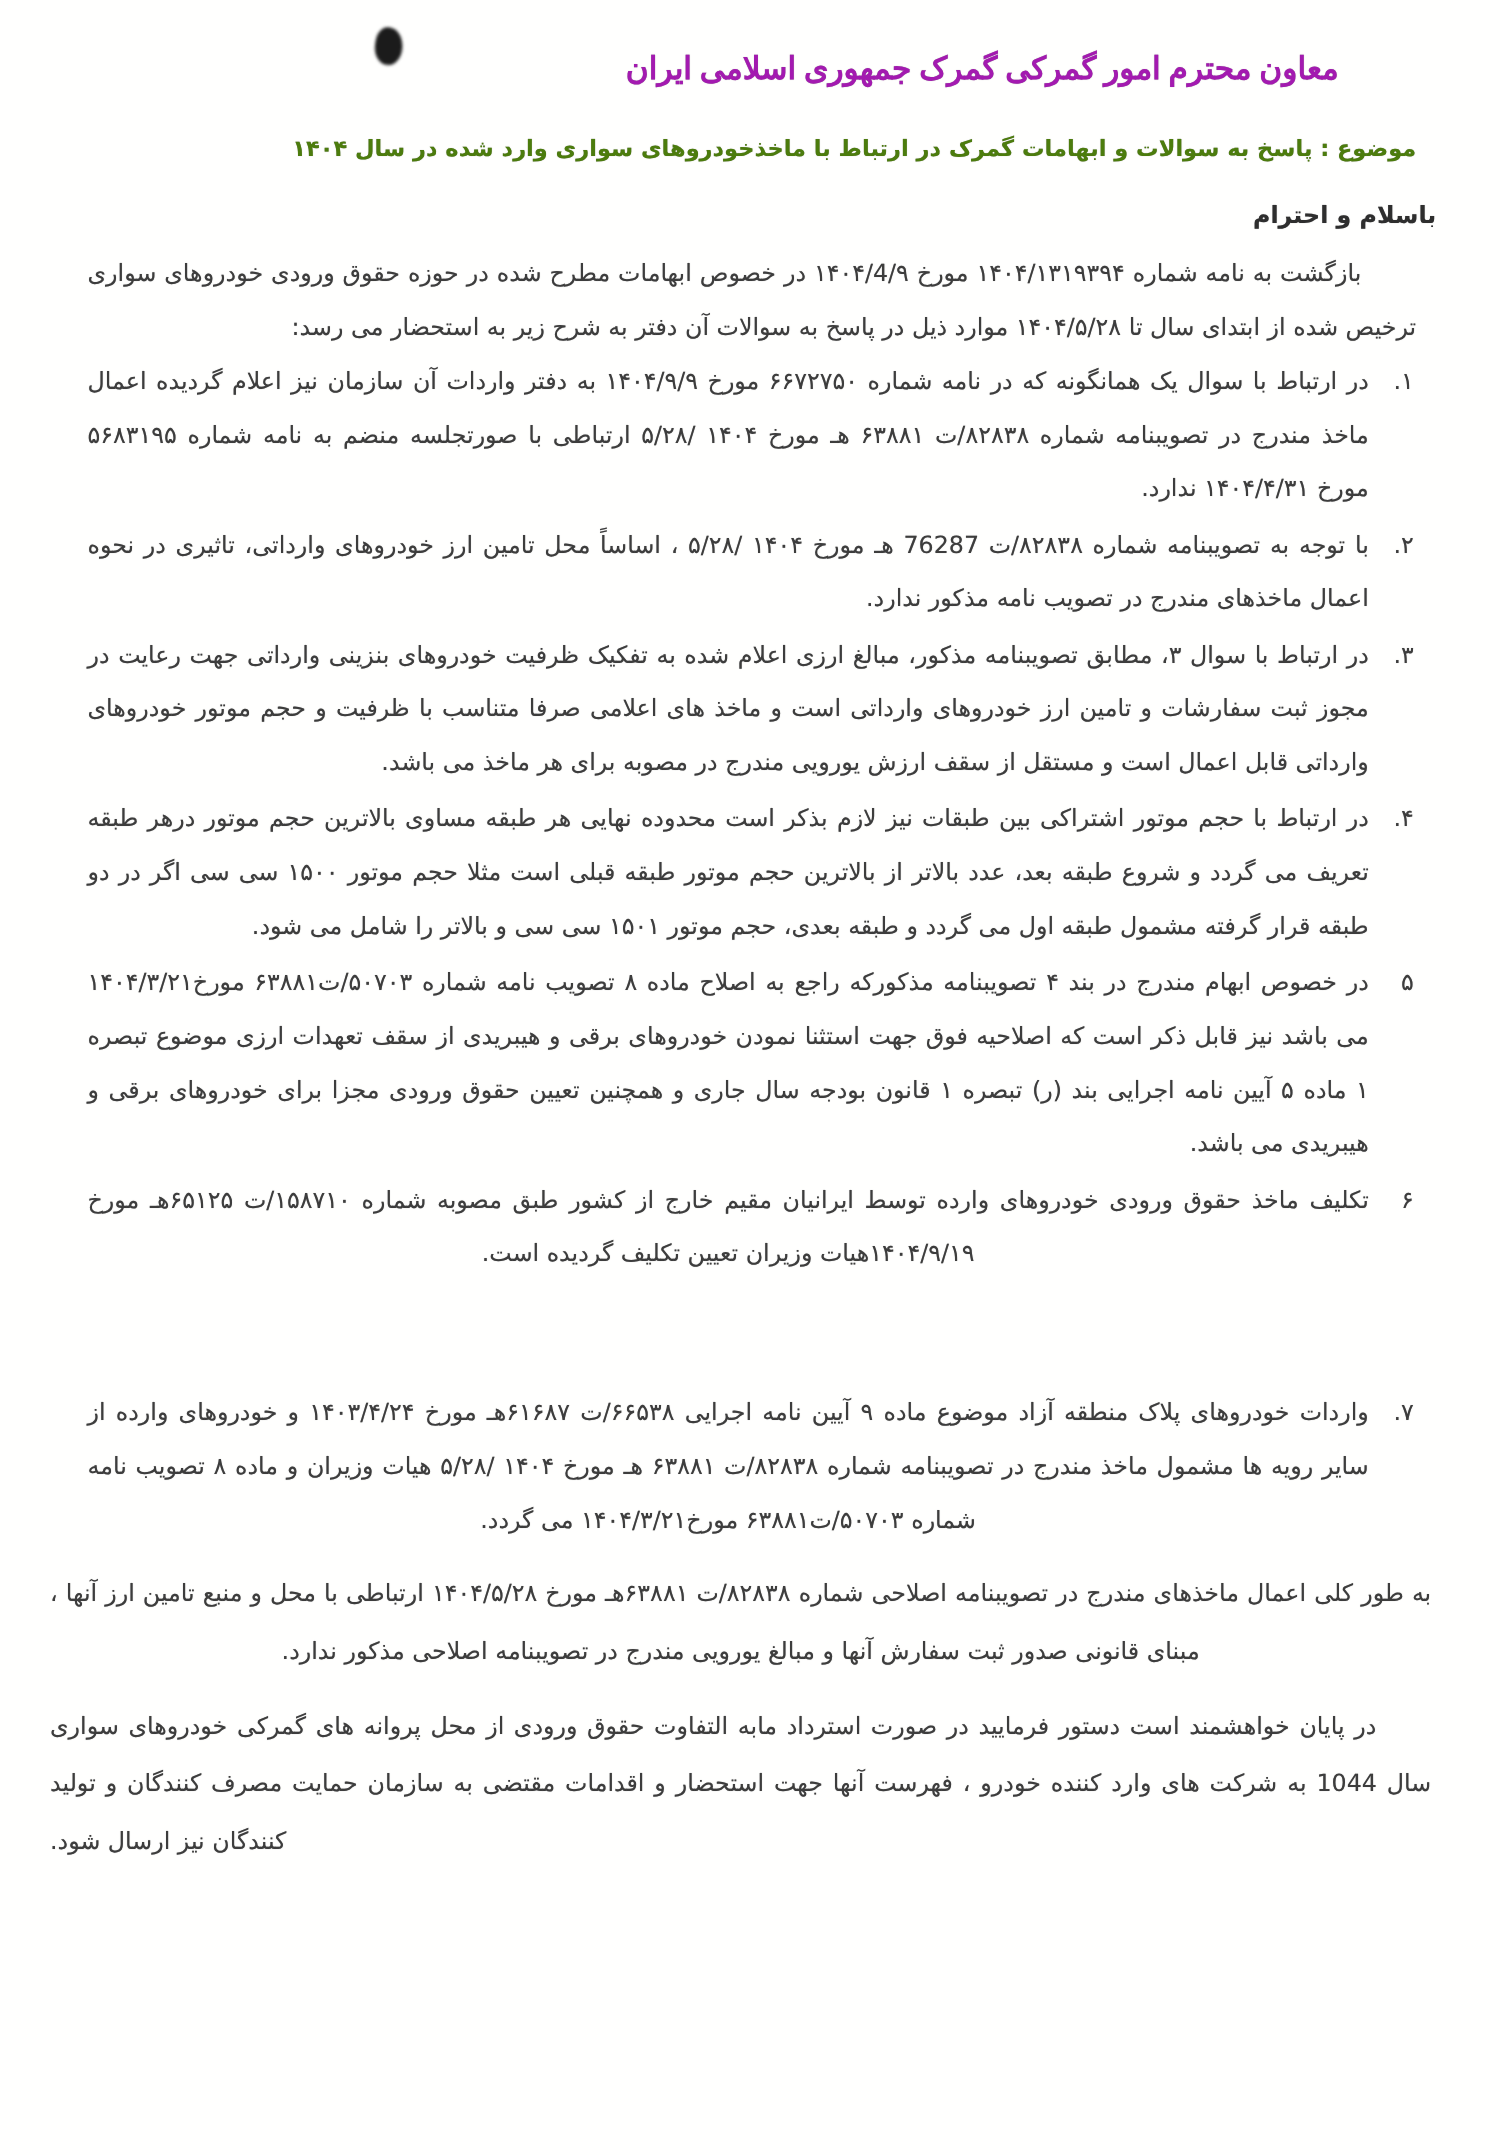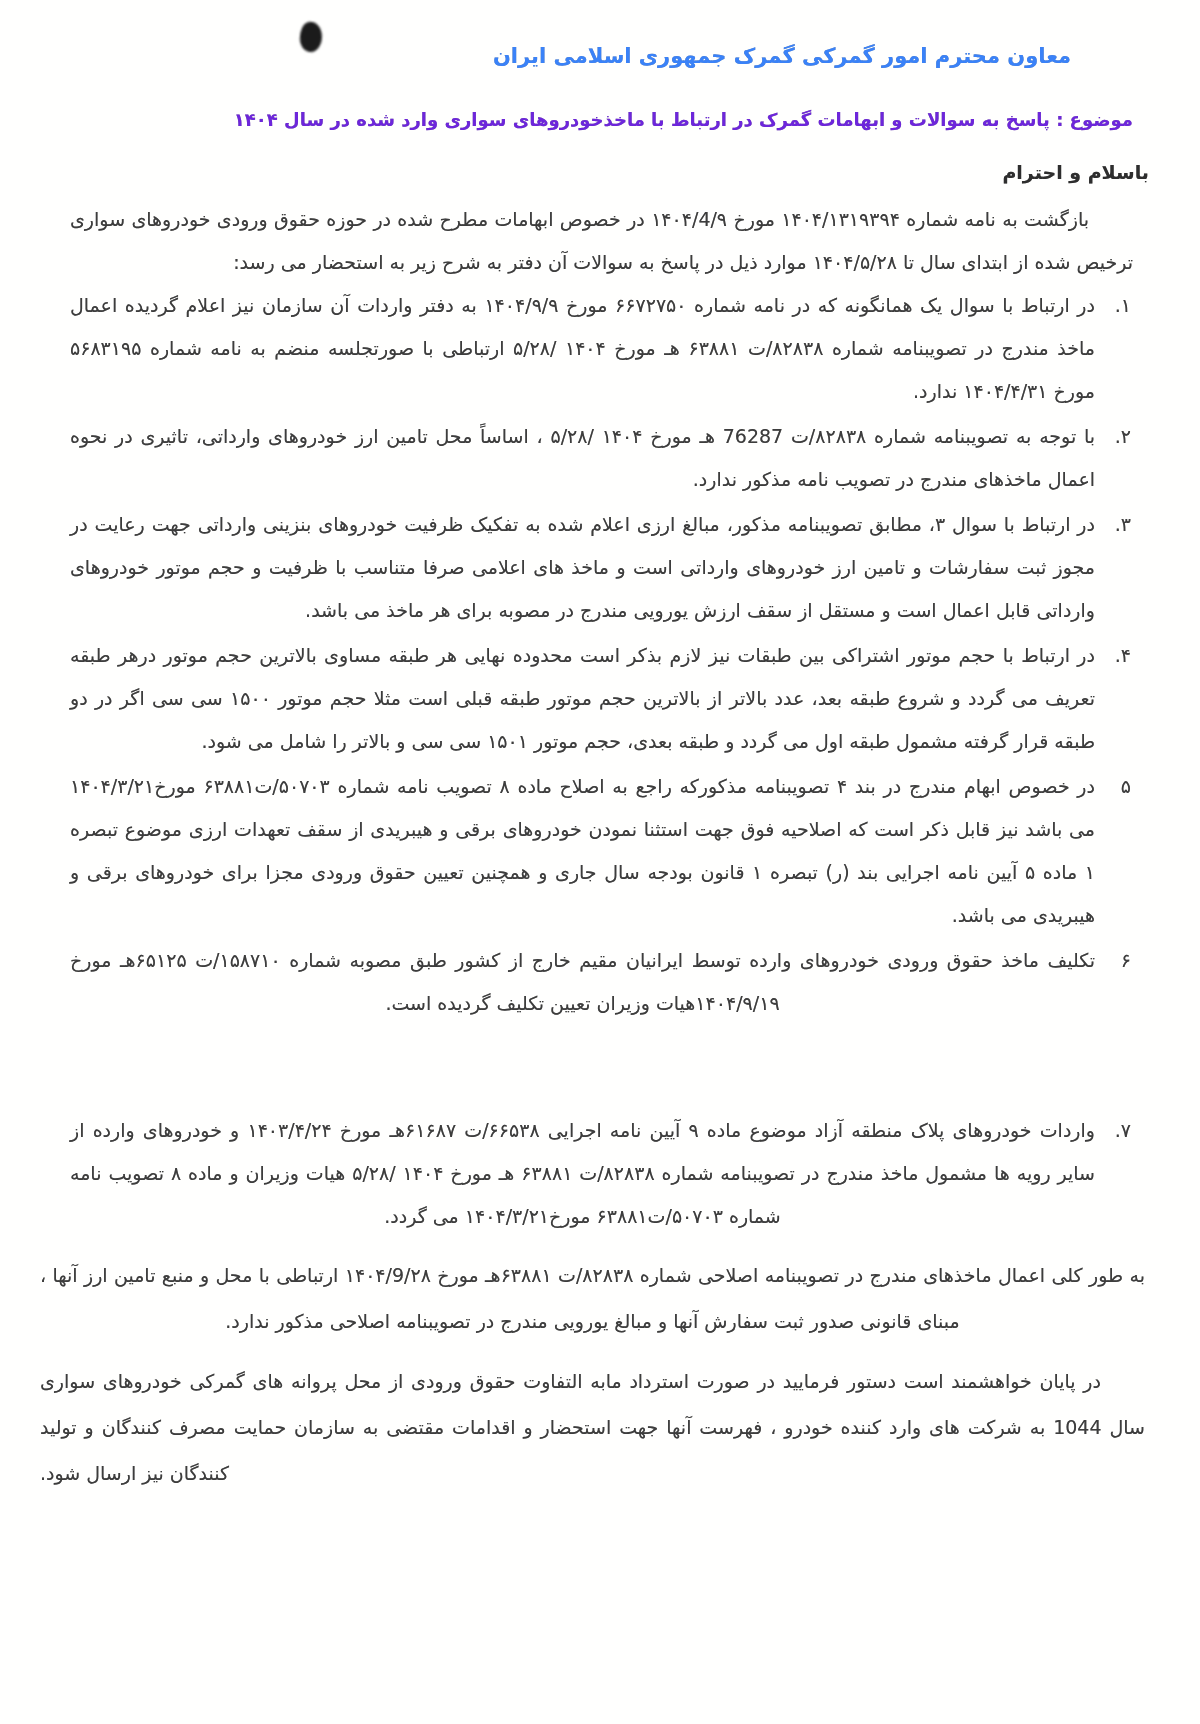--- a/index.html
+++ b/index.html
@@ -19,27 +19,28 @@
   }
   .artifact {
     position:absolute; left:300px; top:22px;
     width:22px; height:30px;
     background:#1d1d1d;
     border-radius:45% 60% 50% 55%;
     filter:blur(1.3px);
     transform:rotate(8deg);
   }
   .recipient {
-    font-weight:bold; font-size:21px; line-height:32px;
-    color:#3b82f6; text-align:right;
+    font-weight:bold; font-size:25px; line-height:32px;
+    color:#a21caf; text-align:right;
     margin:4px 62px 34px 0;
+    font-family:Liberation Serif, serif;
   }
   .subject {
     font-weight:bold; font-size:18px; line-height:28px;
-    color:#6d28d9; text-align:right;
+    color:#4d7c0f; text-align:right;
     margin:0 0 24px 0;
   }
   .salutation {
     font-weight:bold; font-size:19px; line-height:28px;
     color:#303030; text-align:right;
     margin:17px -16px 12px 0;
   }
   .bodytext {
     font-size:19px; line-height:43px;
     text-align:justify;
@@ -101,17 +102,17 @@
       <span>تکلیف ماخذ حقوق ورودی خودروهای وارده توسط ایرانیان مقیم خارج از کشور طبق مصوبه شماره ۱۵۸۷۱۰/ت ۶۵۱۲۵هـ مورخ ۱۴۰۴/۹/۱۹هیات وزیران تعیین تکلیف گردیده است.</span>
     </div>
 
     <div class="item bodytext center-last gap-before">
       <span class="marker">۷.</span>
       <span>واردات خودروهای پلاک منطقه آزاد موضوع ماده ۹ آیین نامه اجرایی ۶۶۵۳۸/ت ۶۱۶۸۷هـ مورخ ۱۴۰۳/۴/۲۴ و خودروهای وارده از سایر رویه ها مشمول ماخذ مندرج در تصویبنامه شماره ۸۲۸۳۸/ت ۶۳۸۸۱ هـ مورخ ۱۴۰۴ /۵/۲۸ هیات وزیران و ماده ۸ تصویب نامه شماره ۵۰۷۰۳/ت۶۳۸۸۱ مورخ۱۴۰۴/۳/۲۱ می گردد.</span>
     </div>
 
   </div>
 
-  <p class="bodytext closing center-last">به طور کلی اعمال ماخذهای مندرج در تصویبنامه اصلاحی شماره ۸۲۸۳۸/ت ۶۳۸۸۱هـ مورخ ۱۴۰۴/9/۲۸ ارتباطی با محل و منبع تامین ارز آنها ، مبنای قانونی صدور ثبت سفارش آنها و مبالغ یورویی مندرج در تصویبنامه اصلاحی مذکور ندارد.</p>
+  <p class="bodytext closing center-last">به طور کلی اعمال ماخذهای مندرج در تصویبنامه اصلاحی شماره ۸۲۸۳۸/ت ۶۳۸۸۱هـ مورخ ۱۴۰۴/۵/۲۸ ارتباطی با محل و منبع تامین ارز آنها ، مبنای قانونی صدور ثبت سفارش آنها و مبالغ یورویی مندرج در تصویبنامه اصلاحی مذکور ندارد.</p>
 
   <p class="bodytext closing indent left-last">در پایان خواهشمند است دستور فرمایید در صورت استرداد مابه التفاوت حقوق ورودی از محل پروانه های گمرکی خودروهای سواری سال 1044 به شرکت های وارد کننده خودرو ، فهرست آنها جهت استحضار و اقدامات مقتضی به سازمان حمایت مصرف کنندگان و تولید کنندگان نیز ارسال شود.</p>
 
 </div>
 
 </body></html>

